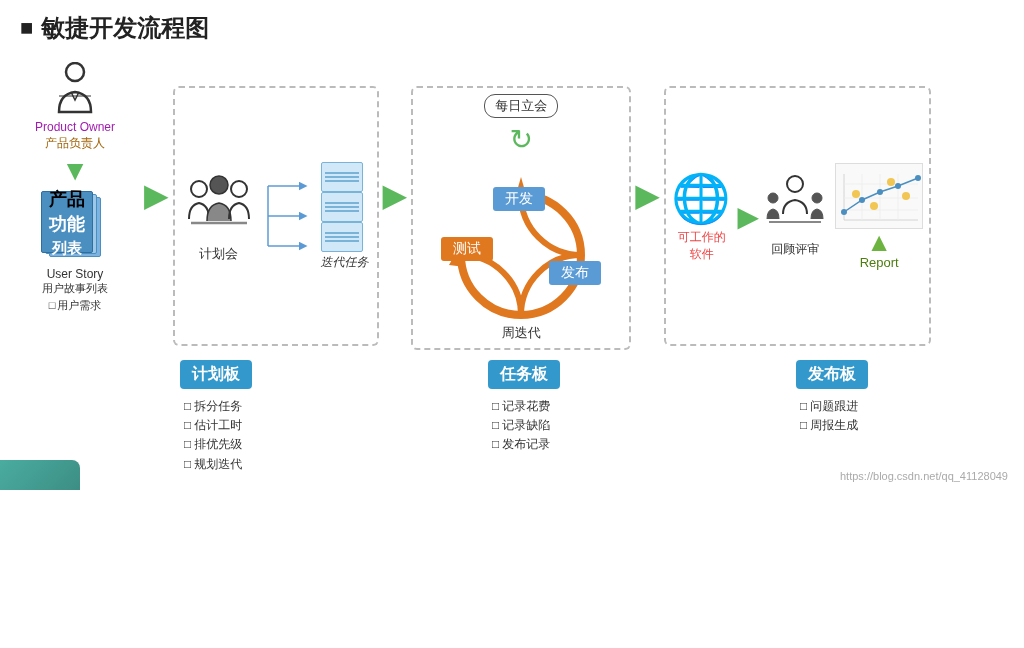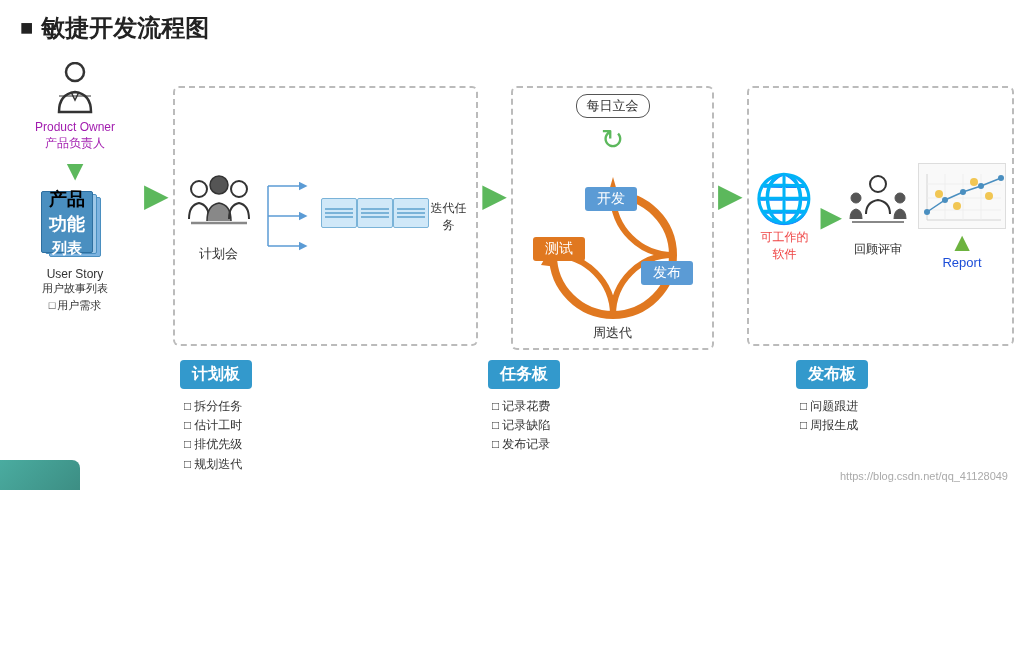--- a/index.html
+++ b/index.html
@@ -110,21 +110,21 @@
             <circle cx="24" cy="10" r="9" fill="none" stroke="#333" stroke-width="2.5"></circle>
 
             <path d="M8 50 Q8 32 24 30 Q40 32 40 50 Z" fill="none" stroke="#333" stroke-width="2.5"></path>
 
             <path d="M20 30 L24 38 L28 30" fill="none" stroke="#333" stroke-width="1.5"></path>
 
             <path d="M8 34 L40 34" fill="none" stroke="#333" stroke-width="1"></path>
           </svg>
         </div>
         <div style="font-size:12px;color:#a21caf;text-align:center;line-height:1.3;">Product Owner</div>
-        <div style="font-size:12px;color:#a21caf;text-align:center;line-height:1.3;">产品负责人</div>
+        <div style="font-size:12px;color:#a16207;text-align:center;line-height:1.3;">产品负责人</div>
 
         <div style="color:#5cb85c;font-size:28px;margin:4px 0;">▼</div>
 
         <div style="position:relative;width:68px;height:72px;margin-bottom:4px;">
 
           <div style="position:absolute;left:8px;top:6px;width:52px;height:60px;background:#7db3e0;border:1.5px solid #4a8fc0;border-radius:2px;"></div>
           <div style="position:absolute;left:4px;top:3px;width:52px;height:60px;background:#9ec8e8;border:1.5px solid #4a8fc0;border-radius:2px;"></div>
           <div style="position:absolute;left:0px;top:0px;width:52px;height:62px;background:#4a8fc0;border:1.5px solid #2e6fa0;border-radius:2px;display:flex;flex-direction:column;align-items:center;justify-content:center;">
             <span style="color:#000000;font-size:18px;line-height:1.4;font-weight:bold;">产品</span>
             <span style="color:white;font-size:18px;line-height:1.4;font-weight:bold;">功能</span>
@@ -173,21 +173,21 @@
             <line x1="5" y1="40" x2="40" y2="40" stroke="#5b9bd5" stroke-width="1.5" marker-end="url(#arr)"></line>
             <line x1="5" y1="70" x2="40" y2="70" stroke="#5b9bd5" stroke-width="1.5" marker-end="url(#arr)"></line>
             <defs>
               <marker id="arr" markerWidth="6" markerHeight="6" refX="3" refY="3" orient="auto">
                 <path d="M0,0 L0,6 L6,3 z" fill="#5b9bd5"></path>
               </marker>
             </defs>
           </svg>
         </div>
 
-        <div style="display:flex;flex-direction:row;gap:0;">
+        <div style="display:flex;flex-direction:column;gap:0;font-style:italic;">
           <div style="width:42px;height:30px;background:#d0e8f8;border:1.5px solid #7ab3d8;border-radius:2px;display:flex;flex-direction:column;justify-content:center;padding:2px 3px;">
             <div style="height:2px;background:#7ab3d8;margin-bottom:2px;"></div>
             <div style="height:2px;background:#7ab3d8;margin-bottom:2px;"></div>
             <div style="height:2px;background:#7ab3d8;"></div>
           </div>
           <div style="width:42px;height:30px;background:#d0e8f8;border:1.5px solid #7ab3d8;border-radius:2px;display:flex;flex-direction:column;justify-content:center;padding:2px 3px;">
             <div style="height:2px;background:#7ab3d8;margin-bottom:2px;"></div>
             <div style="height:2px;background:#7ab3d8;margin-bottom:2px;"></div>
             <div style="height:2px;background:#7ab3d8;"></div>
           </div>
@@ -293,21 +293,21 @@
               <circle cx="82" cy="14" r="3" fill="#4a8fc0"></circle>
 
               <circle cx="20" cy="30" r="4" fill="#f0c040" opacity="0.9"></circle>
               <circle cx="38" cy="42" r="4" fill="#f0c040" opacity="0.9"></circle>
               <circle cx="55" cy="18" r="4" fill="#f0c040" opacity="0.9"></circle>
               <circle cx="70" cy="32" r="4" fill="#f0c040" opacity="0.9"></circle>
             </svg>
           </div>
 
           <div style="color:#6db33f;font-size:26px;line-height:1;">▲</div>
-          <div style="font-size:13px;color:#1d4ed8;text-align:center;">Report</div>
+          <div style="font-size:13px;color:#4d7c0f;text-align:center;">Report</div>
         </div>
       </div>
 
     </div>
 
     <div class="bottom-panels-row">
 
       <div class="bottom-panel-box">
         <div>
           <span class="board-label">计划板</span>

